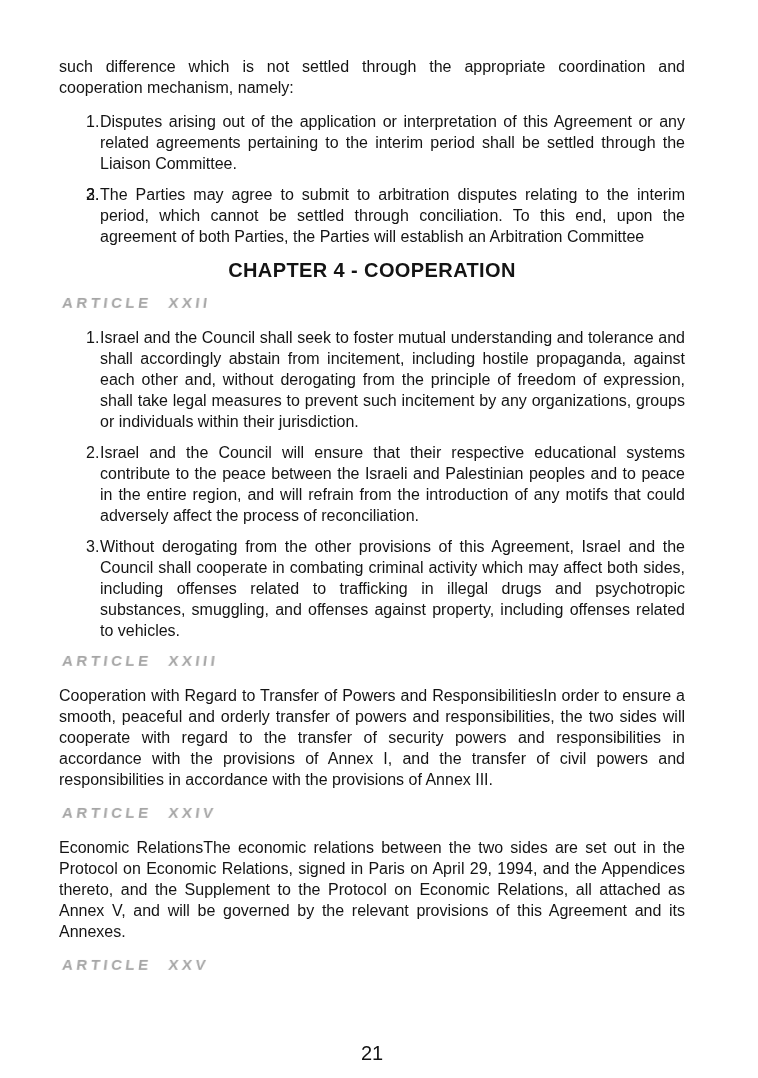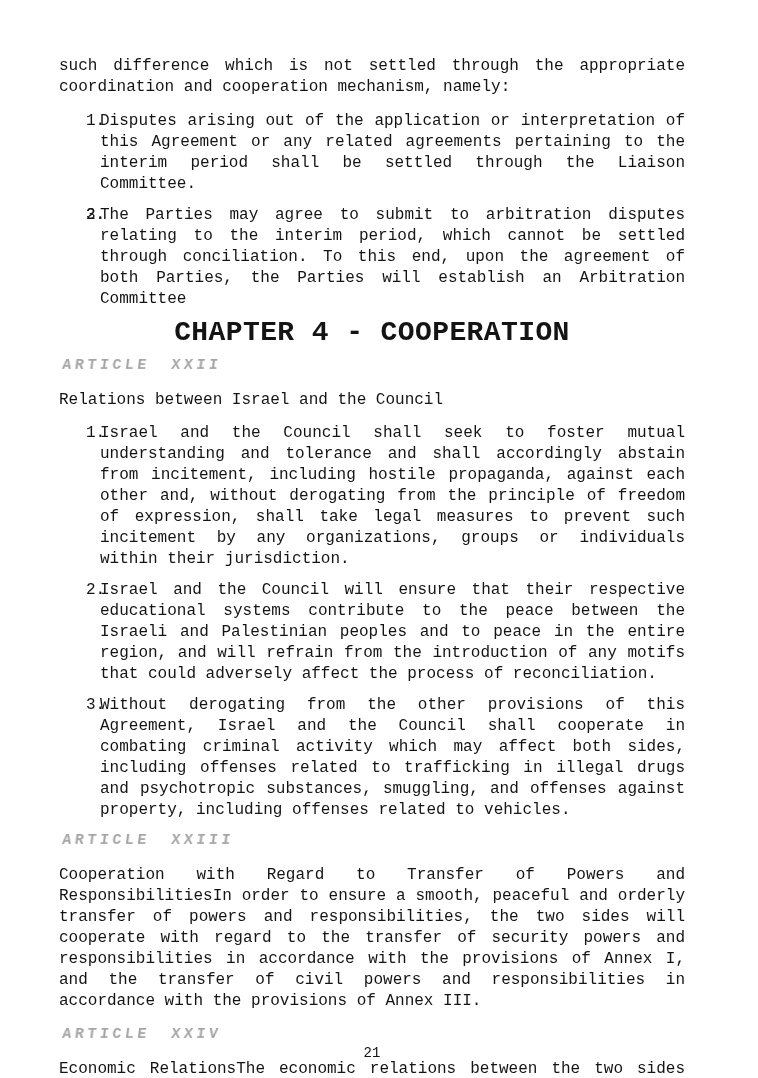--- a/index.html
+++ b/index.html
@@ -7,21 +7,21 @@
     padding: 0;
     background: #ffffff;
   }
   .page {
     position: relative;
     width: 758px;
     height: 1078px;
     background: #ffffff;
     box-sizing: border-box;
     padding: 56px 73px 0 59px;
-    font-family: Liberation Mono, monospace;
+    font-family: Liberation Sans, sans-serif;
     font-size: 16px;
     line-height: 21px;
     color: #141414;
     overflow: hidden;
   }
   .para {
     margin: 0 0 13px 0;
     text-align: justify;
   }
   .list {
@@ -32,21 +32,21 @@
     padding-left: 41px;
     margin: 0 0 10px 0;
     text-align: justify;
   }
   .list-item .num {
     position: absolute;
     left: 27px;
     top: 0;
   }
   .chapter {
-    font-size: 28px;
+    font-size: 20px;
     line-height: 26px;
     font-weight: bold;
     text-align: center;
     letter-spacing: 0.4px;
     margin: 4px 0 10px 0;
   }
   .article-heading {
     font-size: 15px;
     line-height: 20px;
     font-weight: 600;
@@ -62,21 +62,21 @@
   }
   .section-title {
     margin: 0 0 12px 0;
   }
   .page-number {
     position: absolute;
     left: 59px;
     width: 626px;
     bottom: 14px;
     text-align: center;
-    font-size: 14px;
+    font-size: 20px;
   }
 </style>
 </head>
 <body>
 
 <div class="page">
 
   <p class="para">such difference which is not settled through the appropriate coordination and cooperation mechanism, namely:</p>
 
   <div class="list">
@@ -90,21 +90,20 @@
     <div class="list-item">
       <span class="num">3.</span>
       <span>The Parties may agree to submit to arbitration disputes relating to the interim period, which cannot be settled through conciliation. To this end, upon the agreement of both Parties, the Parties will establish an Arbitration Committee</span>
     </div>
   </div>
 
   <h1 class="chapter">CHAPTER 4 - COOPERATION</h1>
 
   <div class="article-heading">ARTICLE XXII</div>
 
-  <p class="para section-title">Relations between Israel and the Council</p>
 
   <div class="list">
     <div class="list-item">
       <span class="num">1.</span>
       <span>Israel and the Council shall seek to foster mutual understanding and tolerance and shall accordingly abstain from incitement, including hostile propaganda, against each other and, without derogating from the principle of freedom of expression, shall take legal measures to prevent such incitement by any organizations, groups or individuals within their jurisdiction.</span>
     </div>
     <div class="list-item">
       <span class="num">2.</span>
       <span>Israel and the Council will ensure that their respective educational systems contribute to the peace between the Israeli and Palestinian peoples and to peace in the entire region, and will refrain from the introduction of any motifs that could adversely affect the process of reconciliation.</span>
     </div>

